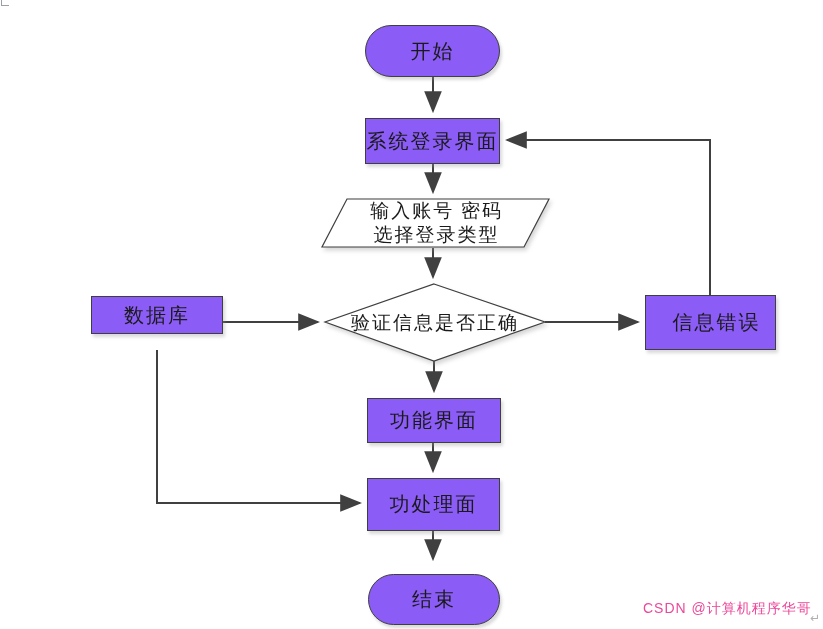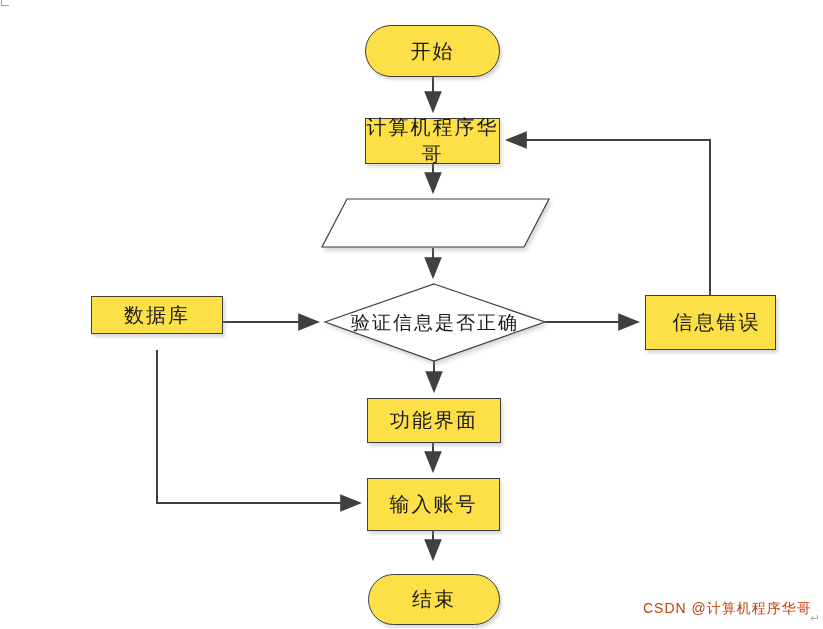--- a/index.html
+++ b/index.html
@@ -13,21 +13,21 @@
   }
   .connector-layer{
     position:absolute;left:0;top:0;width:823px;height:629px;
     pointer-events:none;
   }
   .shape-stroke{stroke:#3f3f3f;stroke-width:1.2;fill:#ffffff;}
   .flow-line{stroke:#404040;stroke-width:2;fill:none;}
   .node{
     position:absolute;
     box-sizing:border-box;
-    background:#fde047;
+    background:#8b5cf6;
     border:1px solid #3f3f3f;
     display:flex;align-items:center;justify-content:center;
     font-size:20px;
     letter-spacing:2px;
     box-shadow:2px 3px 3px rgba(150,150,150,0.35);
     text-align:center;
     z-index:2;
   }
   .terminator{border-radius:27px;}
   .label-overlay{
@@ -46,21 +46,21 @@
     border-left:1px solid #9aa0a6;
     border-bottom:1px solid #9aa0a6;
     z-index:3;
   }
   .watermark{
     position:absolute;
     left:643px;top:600px;
     font-family:"Liberation Sans","DejaVu Sans",sans-serif;
     font-size:14px;
     letter-spacing:1px;
-    color:#c2410c;
+    color:#ec4899;
     z-index:3;
     white-space:nowrap;
   }
   .return-mark{
     position:absolute;
     left:810px;top:611px;
     font-family:"DejaVu Sans",sans-serif;
     font-size:12px;
     color:#b0b0b0;
     z-index:3;
@@ -97,42 +97,46 @@
       <path class="shape-stroke" d="M347,199 L549,199 L524,247 L322,247 Z"></path>
       <path class="shape-stroke" d="M434,284 L545,322 L434,361 L325,322 Z"></path>
     </g>
   </svg>
 
   <div class="node terminator" style="left:365px;top:25px;width:135px;height:52px;">
     <span>开始</span>
   </div>
 
   <div class="node" style="left:365px;top:118px;width:135px;height:46px;">
-    <span>计算机程序华哥</span>
+    <span>系统登录界面</span>
   </div>
 
+  <div class="label-overlay" style="left:323px;top:199px;width:227px;height:48px;">
+    <span>输入账号 密码</span>
+    <span>选择登录类型</span>
+  </div>
 
   <div class="label-overlay" style="left:325px;top:284px;width:220px;height:77px;text-align:right;">
     <span>验证信息是否正确</span>
   </div>
 
   <div class="node" style="left:91px;top:296px;width:132px;height:38px;">
     <span>数据库</span>
   </div>
 
   <div class="node" style="left:645px;top:295px;width:131px;height:55px;padding-left:12px;">
     <span>信息错误</span>
   </div>
 
   <div class="node" style="left:367px;top:398px;width:134px;height:45px;">
     <span>功能界面</span>
   </div>
 
   <div class="node" style="left:367px;top:478px;width:133px;height:53px;">
-    <span>输入账号</span>
+    <span>功处理面</span>
   </div>
 
   <div class="node terminator" style="left:368px;top:566px;width:132px;height:51px;margin-top:8px;">
     <span>结束</span>
   </div>
 
   <div class="watermark">
     <span>CSDN @计算机程序华哥</span>
   </div>
   <div class="return-mark">

